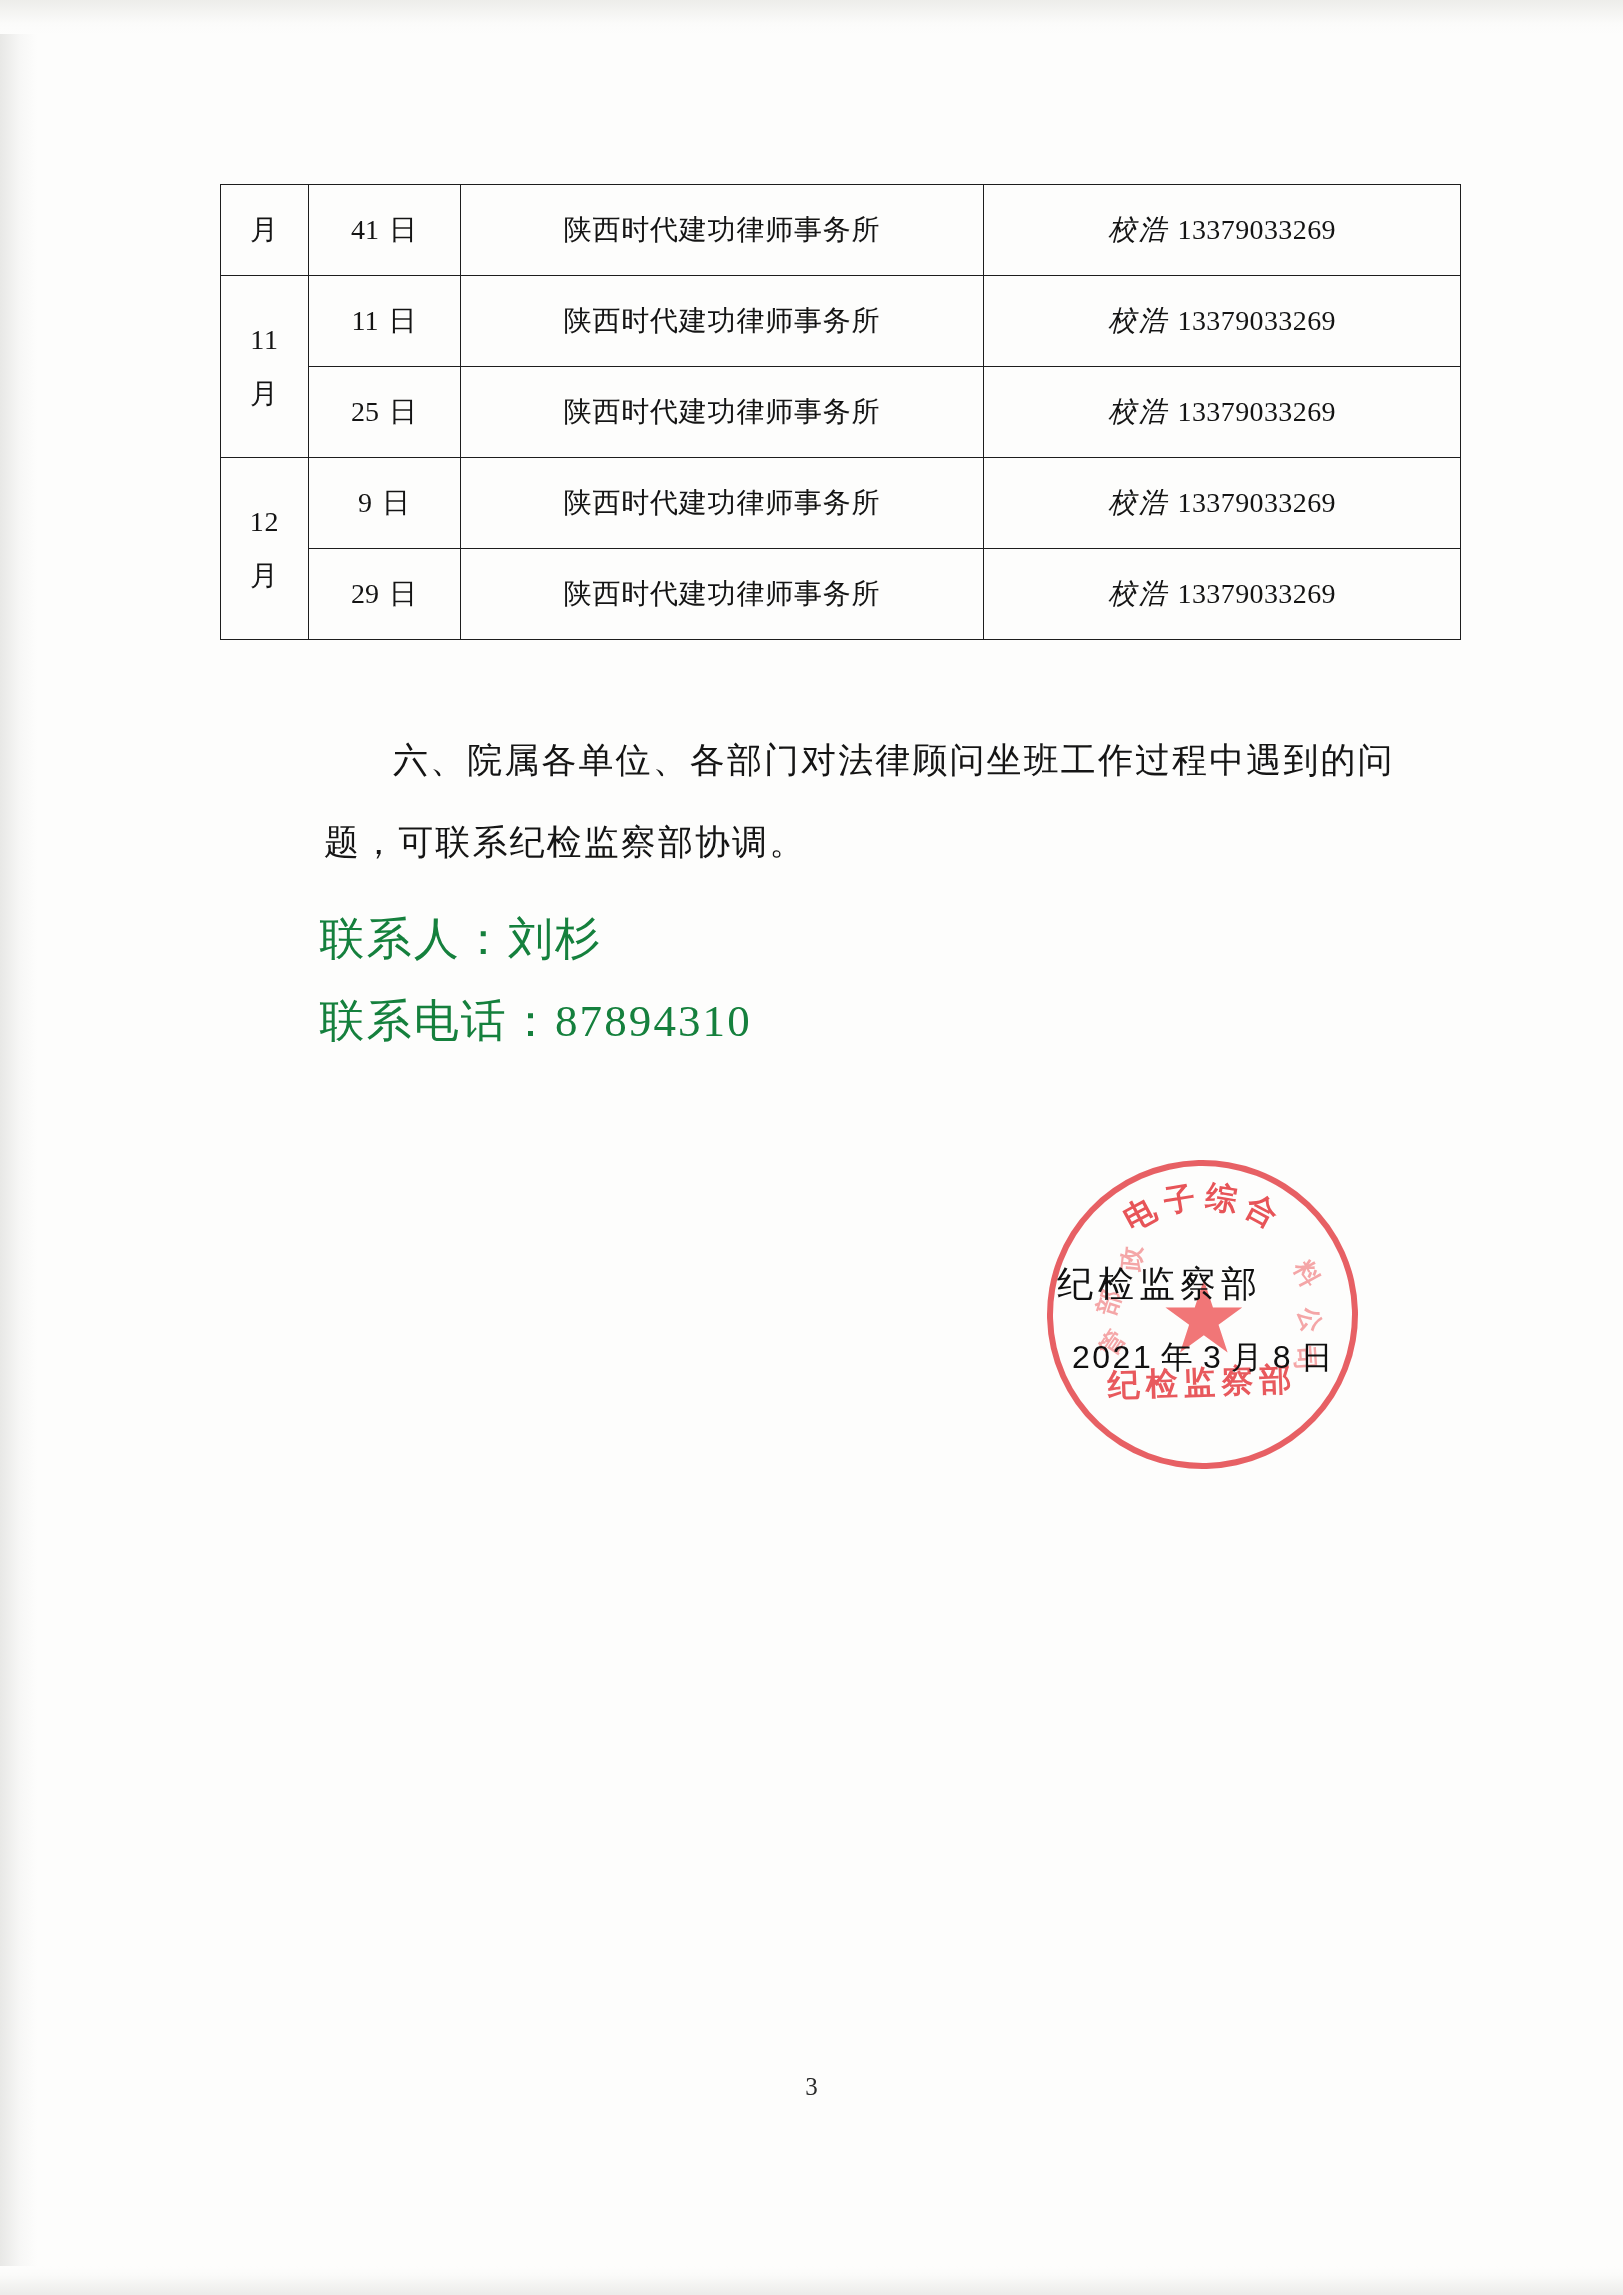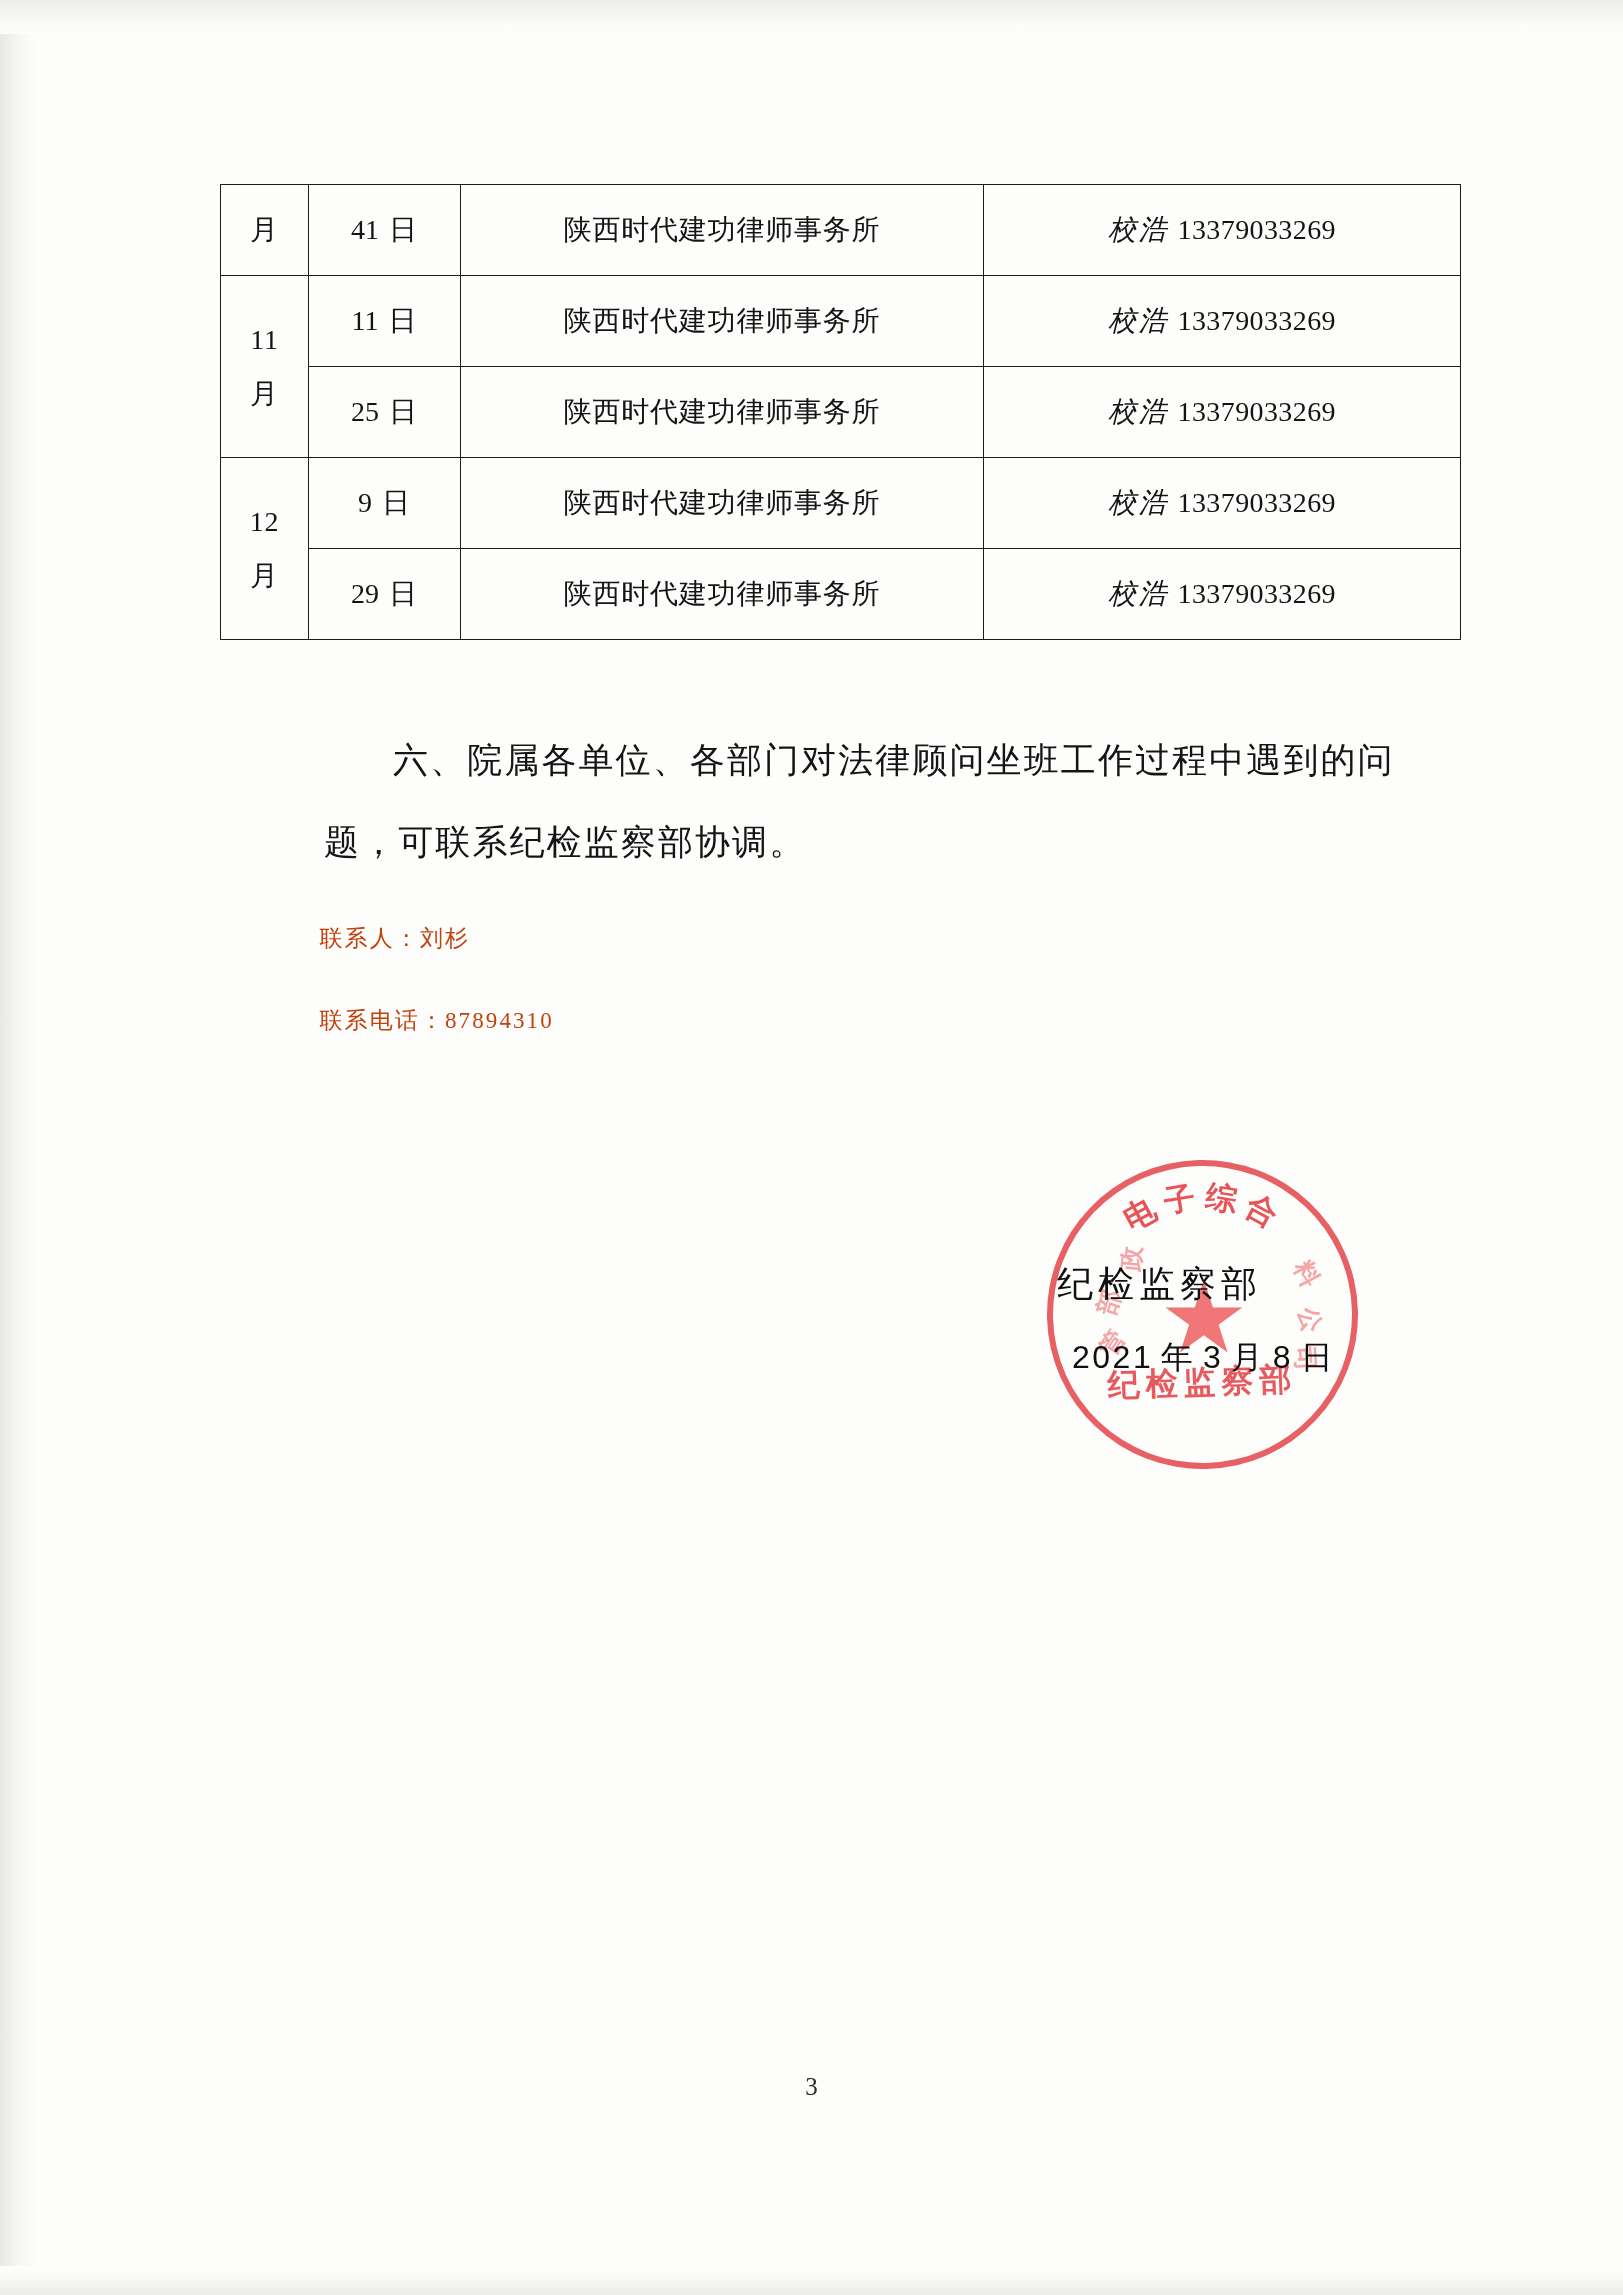--- a/index.html
+++ b/index.html
@@ -105,24 +105,24 @@
   }
   .para-indent { text-indent: 69px; }
 
   .contact-lines {
     position: absolute;
     left: 311px;
     top: 898px;
     width: 761px;
   }
   .contact-line {
-    font-size: 23px;
+    font-size: 45px;
     line-height: 82px;
     letter-spacing: 2.1px;
-    color: #c2410c;
+    color: #15803d;
     text-indent: 8.5px;
   }
 
   
   .seal-wrap {
     position: absolute;
     left: 1047px;
     top: 1160px;
     width: 321px;
     height: 320px;

